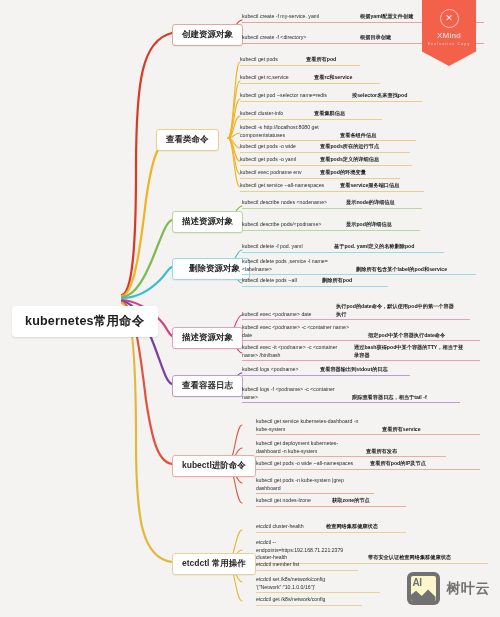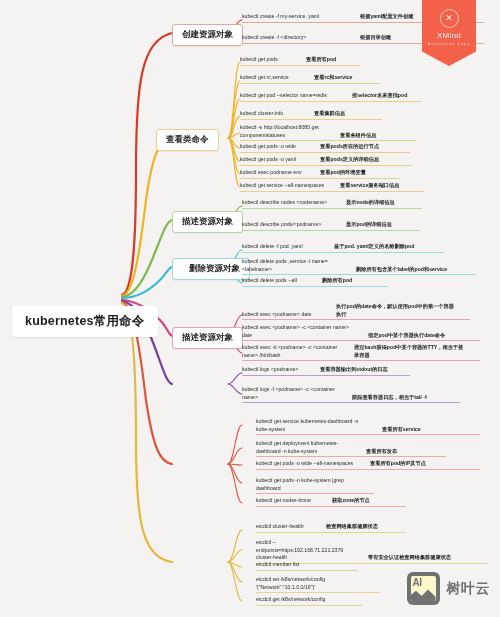--- a/index.html
+++ b/index.html
@@ -151,20 +151,23 @@
     </g>
   </svg>
 
   <div class="central">kubernetes常用命令</div>
 
   <div class="branch" style="left:172px;top:24px;border-color:#e3a79c;">创建资源对象</div>
   <div class="branch" style="left:156px;top:129px;border-color:#e8cf8c;">查看类命令</div>
   <div class="branch" style="left:172px;top:211px;border-color:#b7d8a2;">描述资源对象</div>
   <div class="branch" style="left:172px;top:258px;border-color:#9ad9e6;padding-left:16px;">删除资源对象</div>
   <div class="branch" style="left:172px;top:327px;border-color:#e5a0c0;">描述资源对象</div>
+  <div class="branch" style="left:172px;top:375px;border-color:#b79fd1;">查看容器日志</div>
+  <div class="branch" style="left:172px;top:455px;border-color:#eeab9e;">kubectl进阶命令</div>
+  <div class="branch" style="left:172px;top:553px;border-color:#e7d394;">etcdctl 常用操作</div>
 
   <div class="leaf" style="left:242px;top:13px;width:242px;border-color:#e3a79c;">
     <span class="cmd">kubectl create -f my-service. yaml</span>
     <span class="desc" style="margin-left:14px;">根据yaml配置文件创建</span>
   </div>
   <div class="leaf" style="left:242px;top:34px;width:242px;border-color:#e3a79c;">
     <span class="cmd">kubectl create -f &lt;directory&gt;</span>
     <span class="desc" style="margin-left:14px;">根据目录创建</span>
   </div>
 

